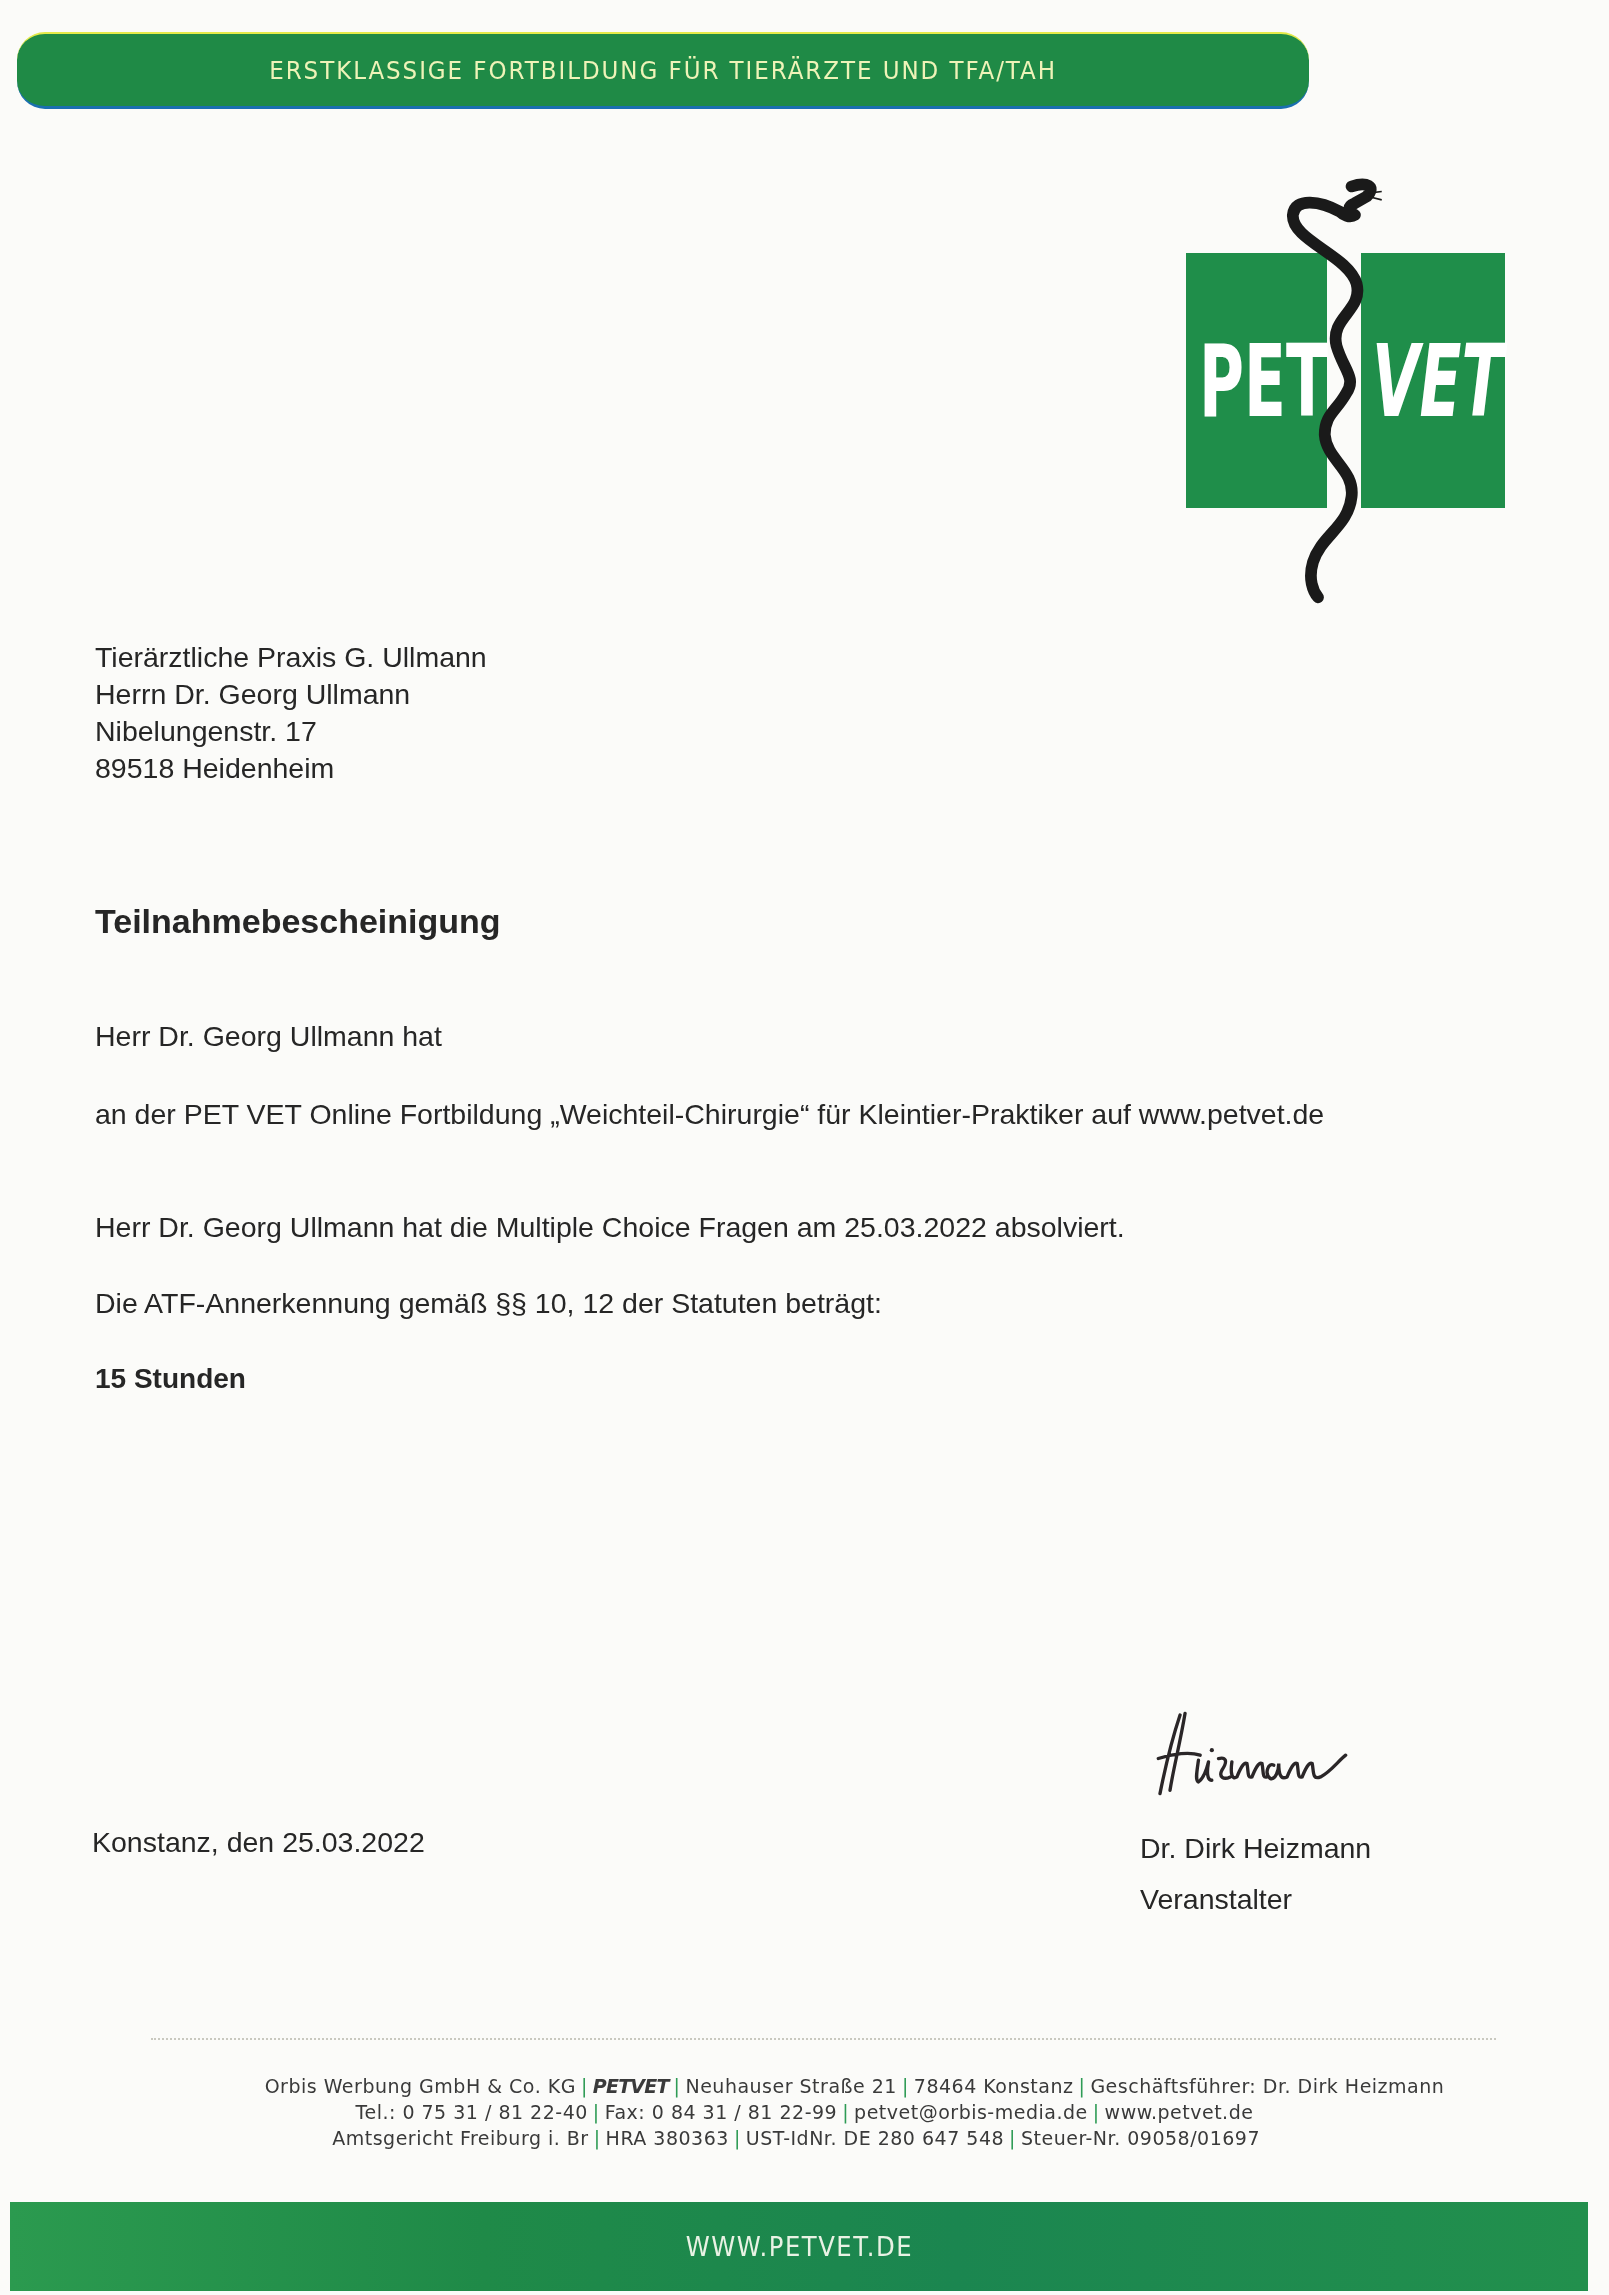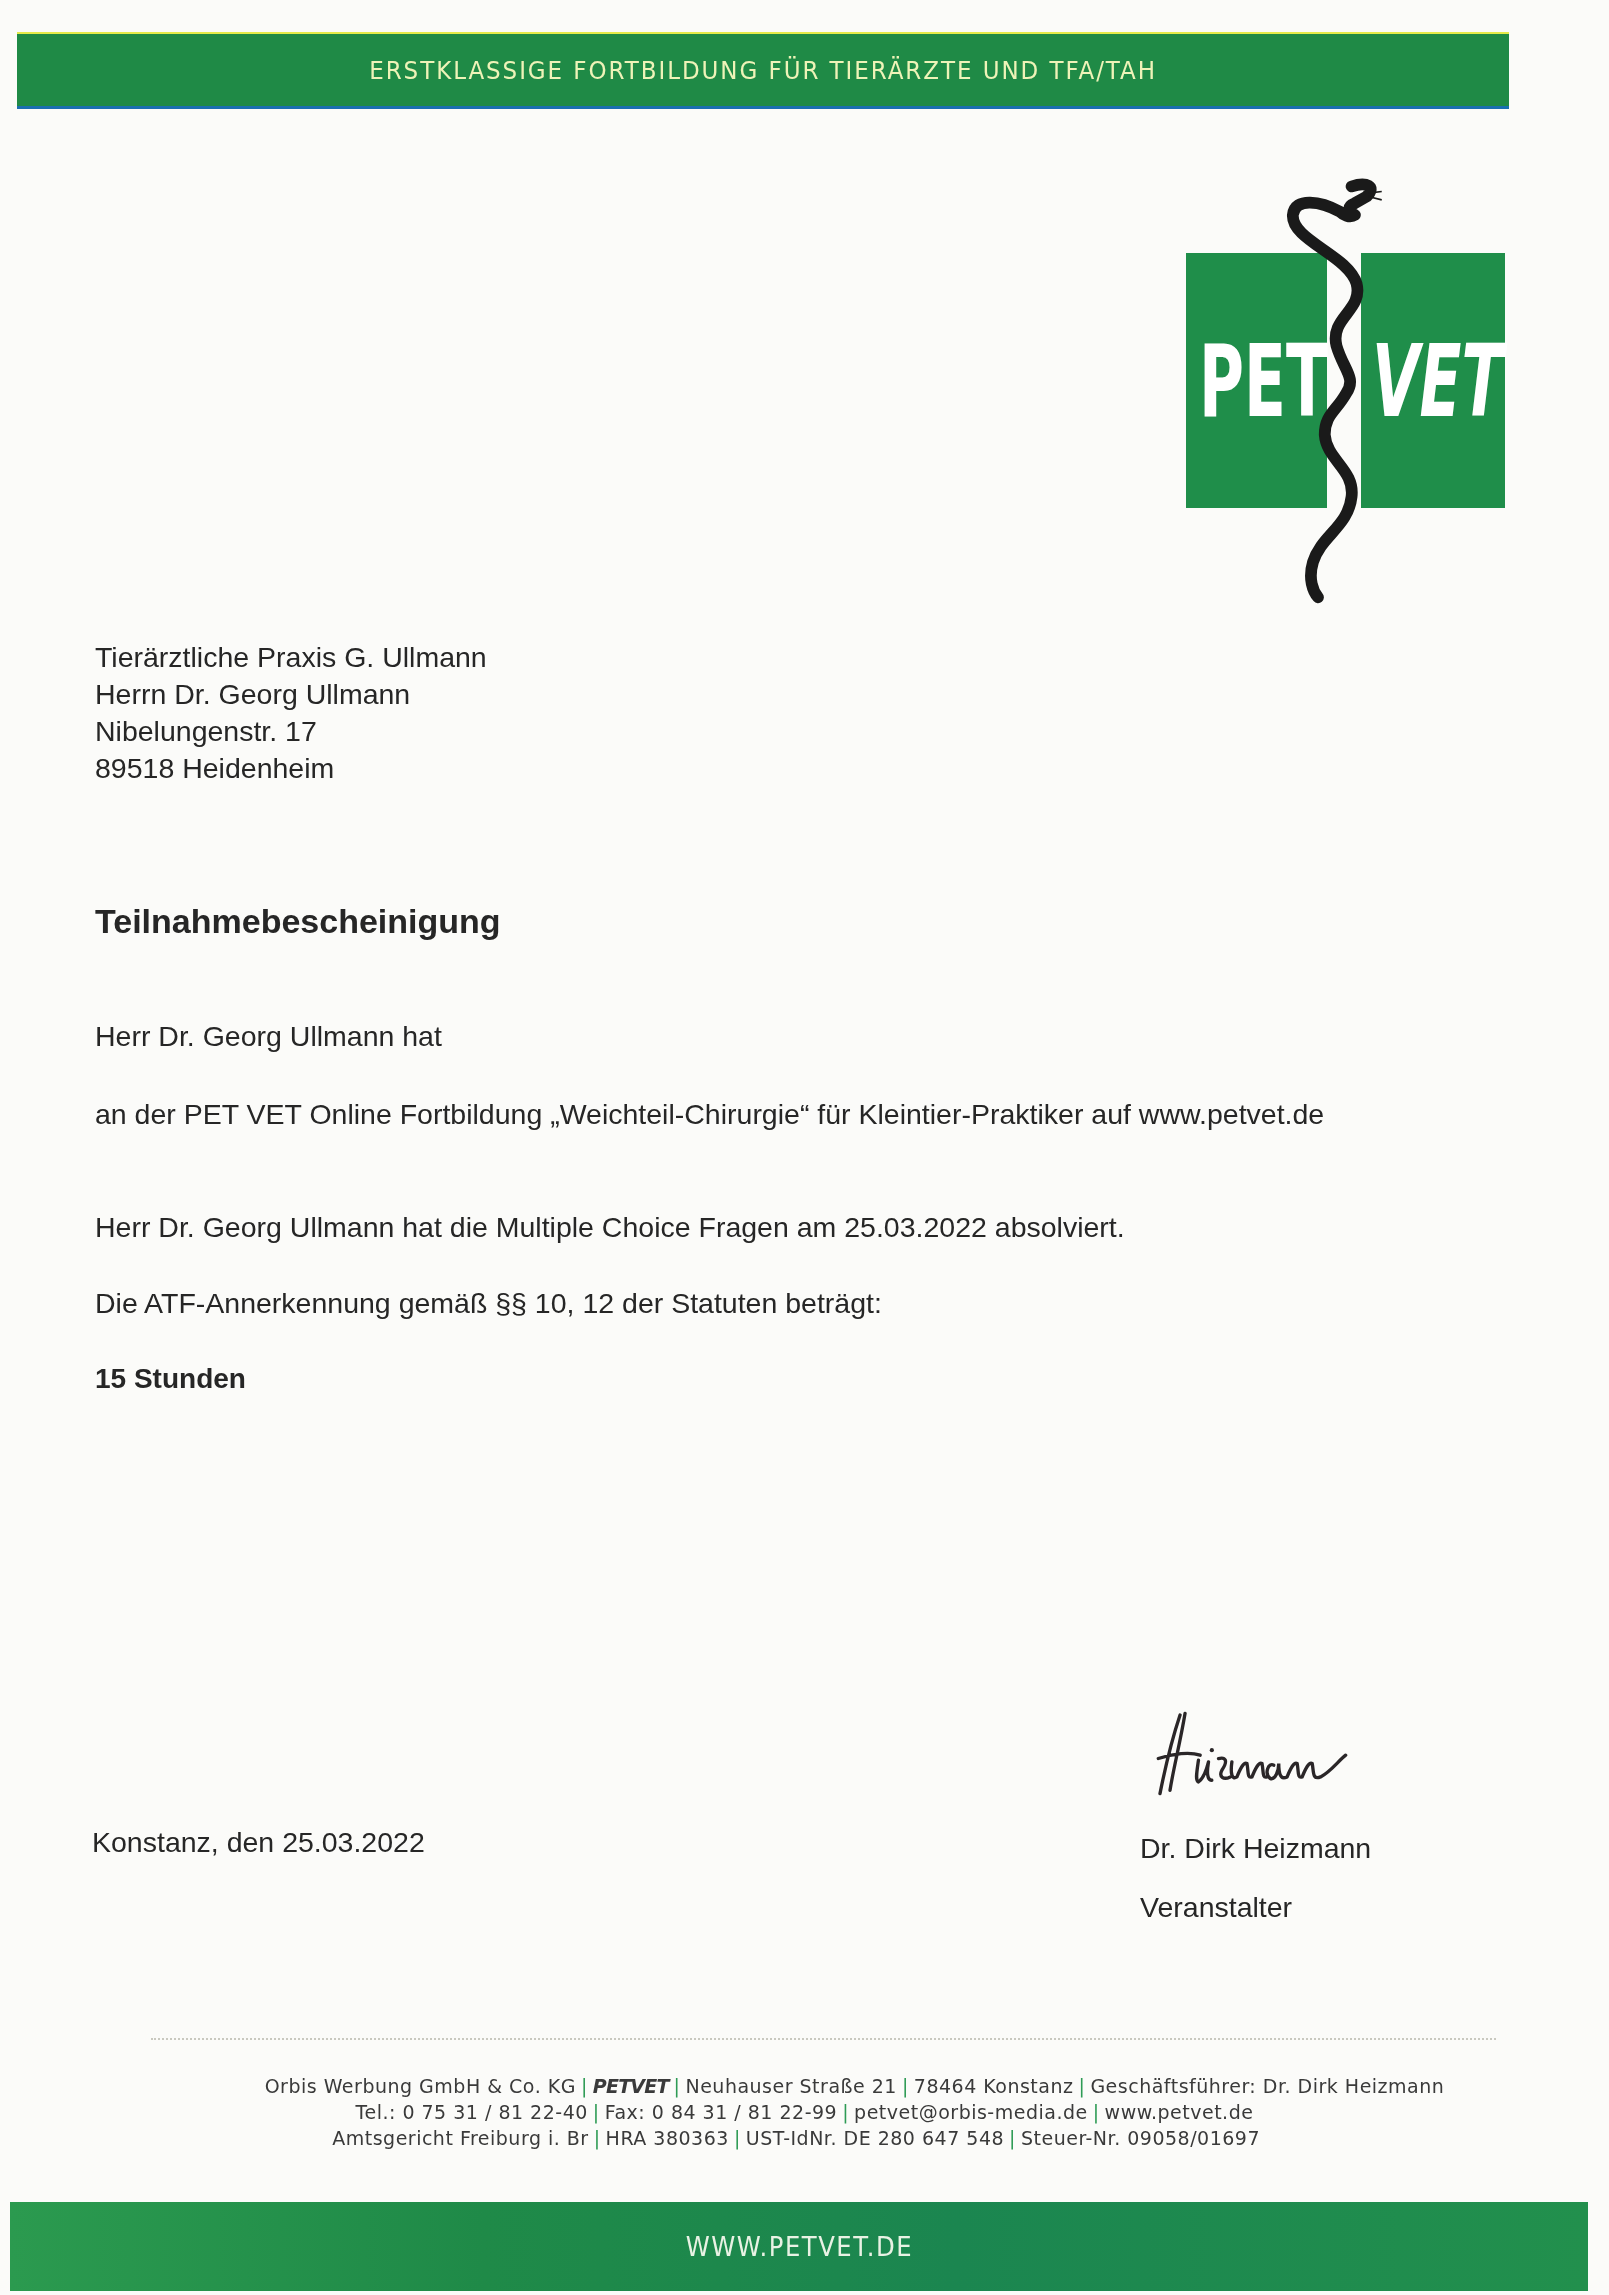--- a/index.html
+++ b/index.html
@@ -8,23 +8,24 @@
     background: #fbfbf9;
     font-family: "Liberation Sans", sans-serif;
     color: #2a2a2a;
   }
   .bar {
     position: absolute; background: #1f8a46;
     display: flex; align-items: center; justify-content: center;
     font-family: "DejaVu Sans", sans-serif;
   }
   .bar-top {
-    left: 17px; top: 32px; width: 1492px; height: 77px;
+    left: 17px; top: 32px; width: 1292px; height: 77px;
     border-top: 2.5px solid #e4ea4a; border-bottom: 3.4px solid #1a6fb0;
     box-sizing: border-box;
+    border-radius: 28px;
   }
   .bar-top span {
     color: #eef3b8; font-size: 25px; letter-spacing: 2.1px;
     transform: scaleX(0.92); display: inline-block;
   }
   .bar-bottom {
     left: 10px; top: 2202px; width: 1578px; height: 89px;
     background: linear-gradient(90deg, #2b9a4f 0%, #1f8a48 30%, #1b8650 60%, #22904d 100%);
   }
   .bar-bottom span {
@@ -49,21 +50,21 @@
   .addr { left: 95px; top: 639px; }
   .addr div { height: 37px; }
   .title { left: 95px; top: 903px; font-weight: bold; font-size: 34px; }
   .p1 { left: 95px; top: 1018px; }
   .p2 { left: 95px; top: 1096px; line-height: 37px; }
   .p3 { left: 95px; top: 1209px; }
   .p4 { left: 95px; top: 1285px; }
   .p5 { left: 95px; top: 1360px; font-weight: bold; font-size: 28px; }
   .date { left: 92px; top: 1824px; }
   .signer { left: 1140px; top: 1830px; }
-  .role { left: 1140px; top: 1881px; margin-top: 8px; }
+  .role { left: 1140px; top: 1881px; }
   .signature { position: absolute; left: 1148px; top: 1710px; }
 
   .dots {
     position: absolute; left: 151px; top: 2038px; width: 1345px; height: 0;
     border-top: 2.5px dotted #c9c9c0;
   }
   .footer {
     position: absolute; left: 0; width: 1609px; text-align: center;
     font-family: "DejaVu Sans", sans-serif; font-size: 19px; color: #3a3a3a;
     letter-spacing: 0.5px; line-height: 26px;

